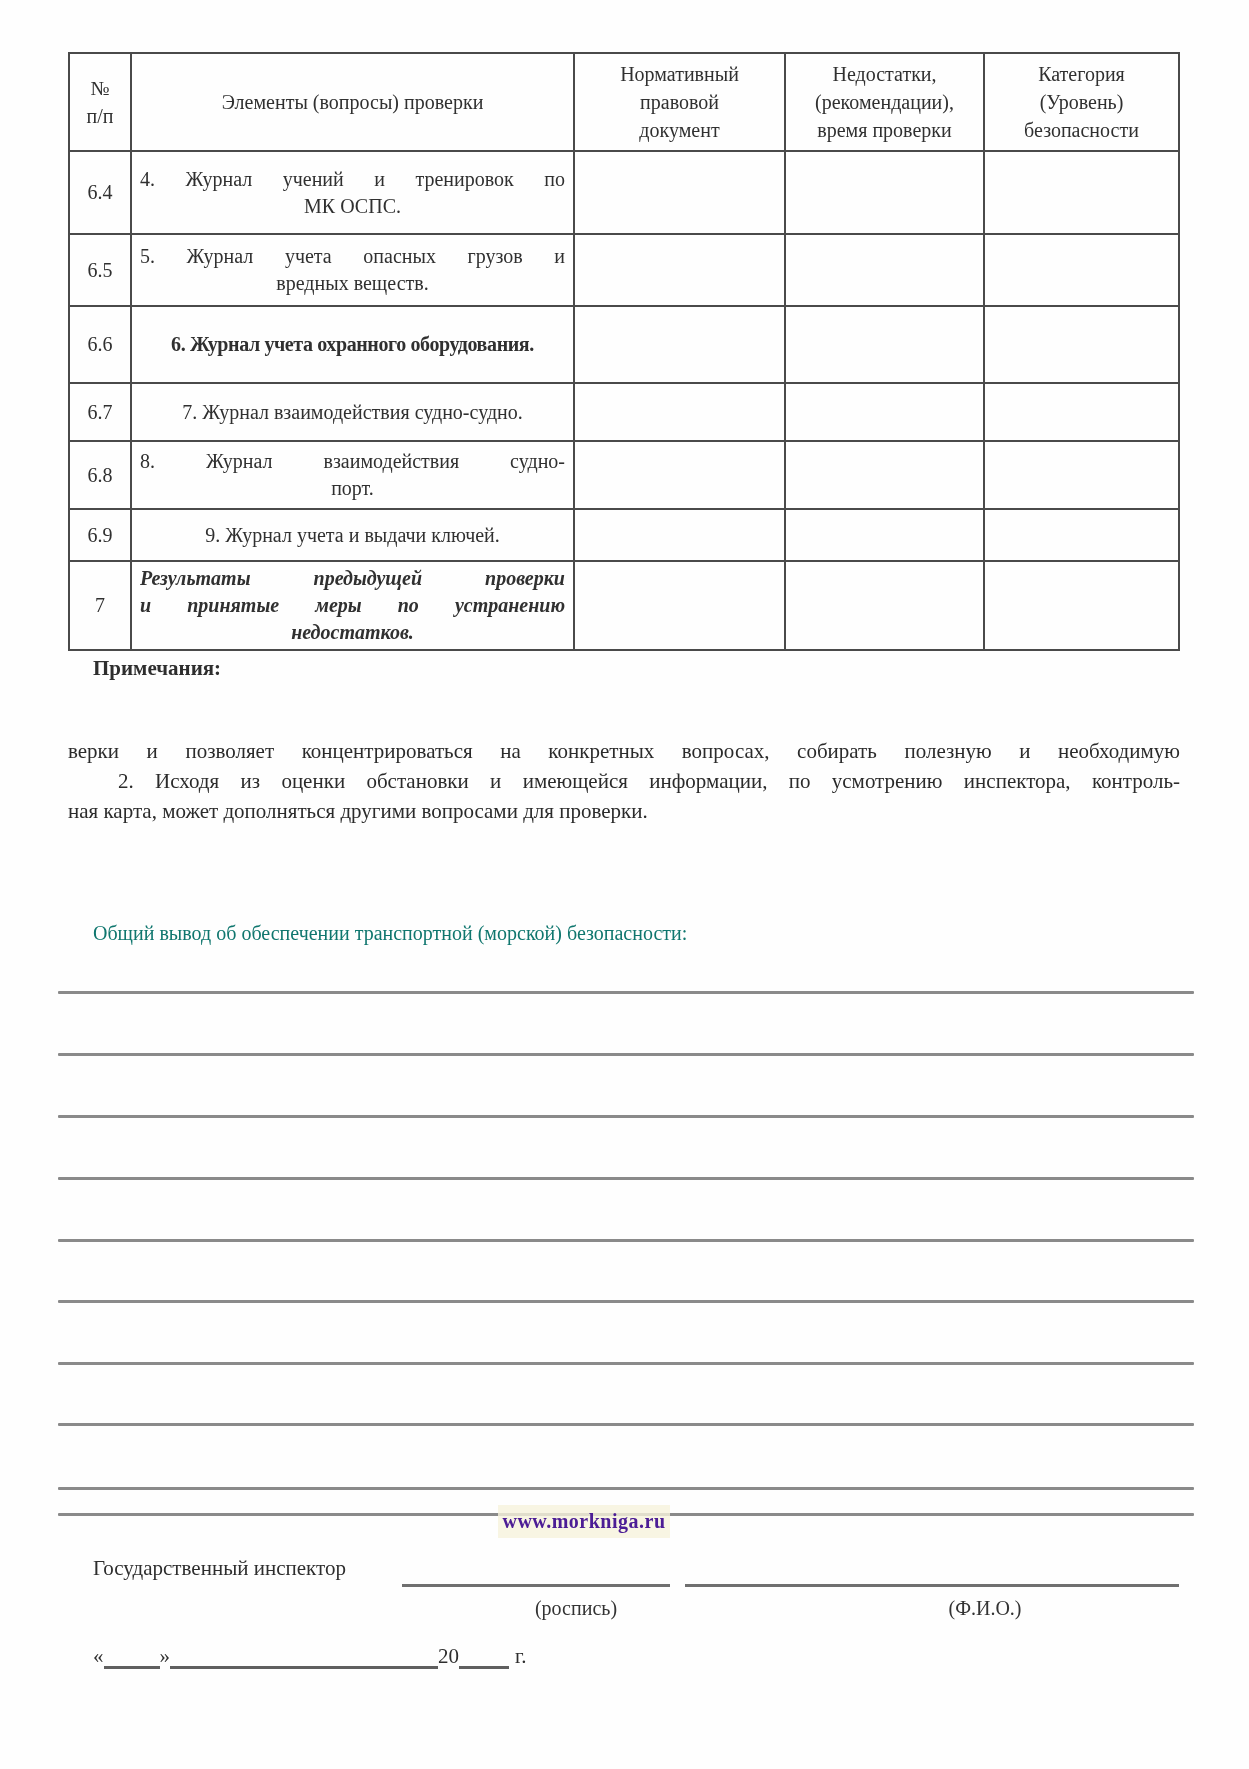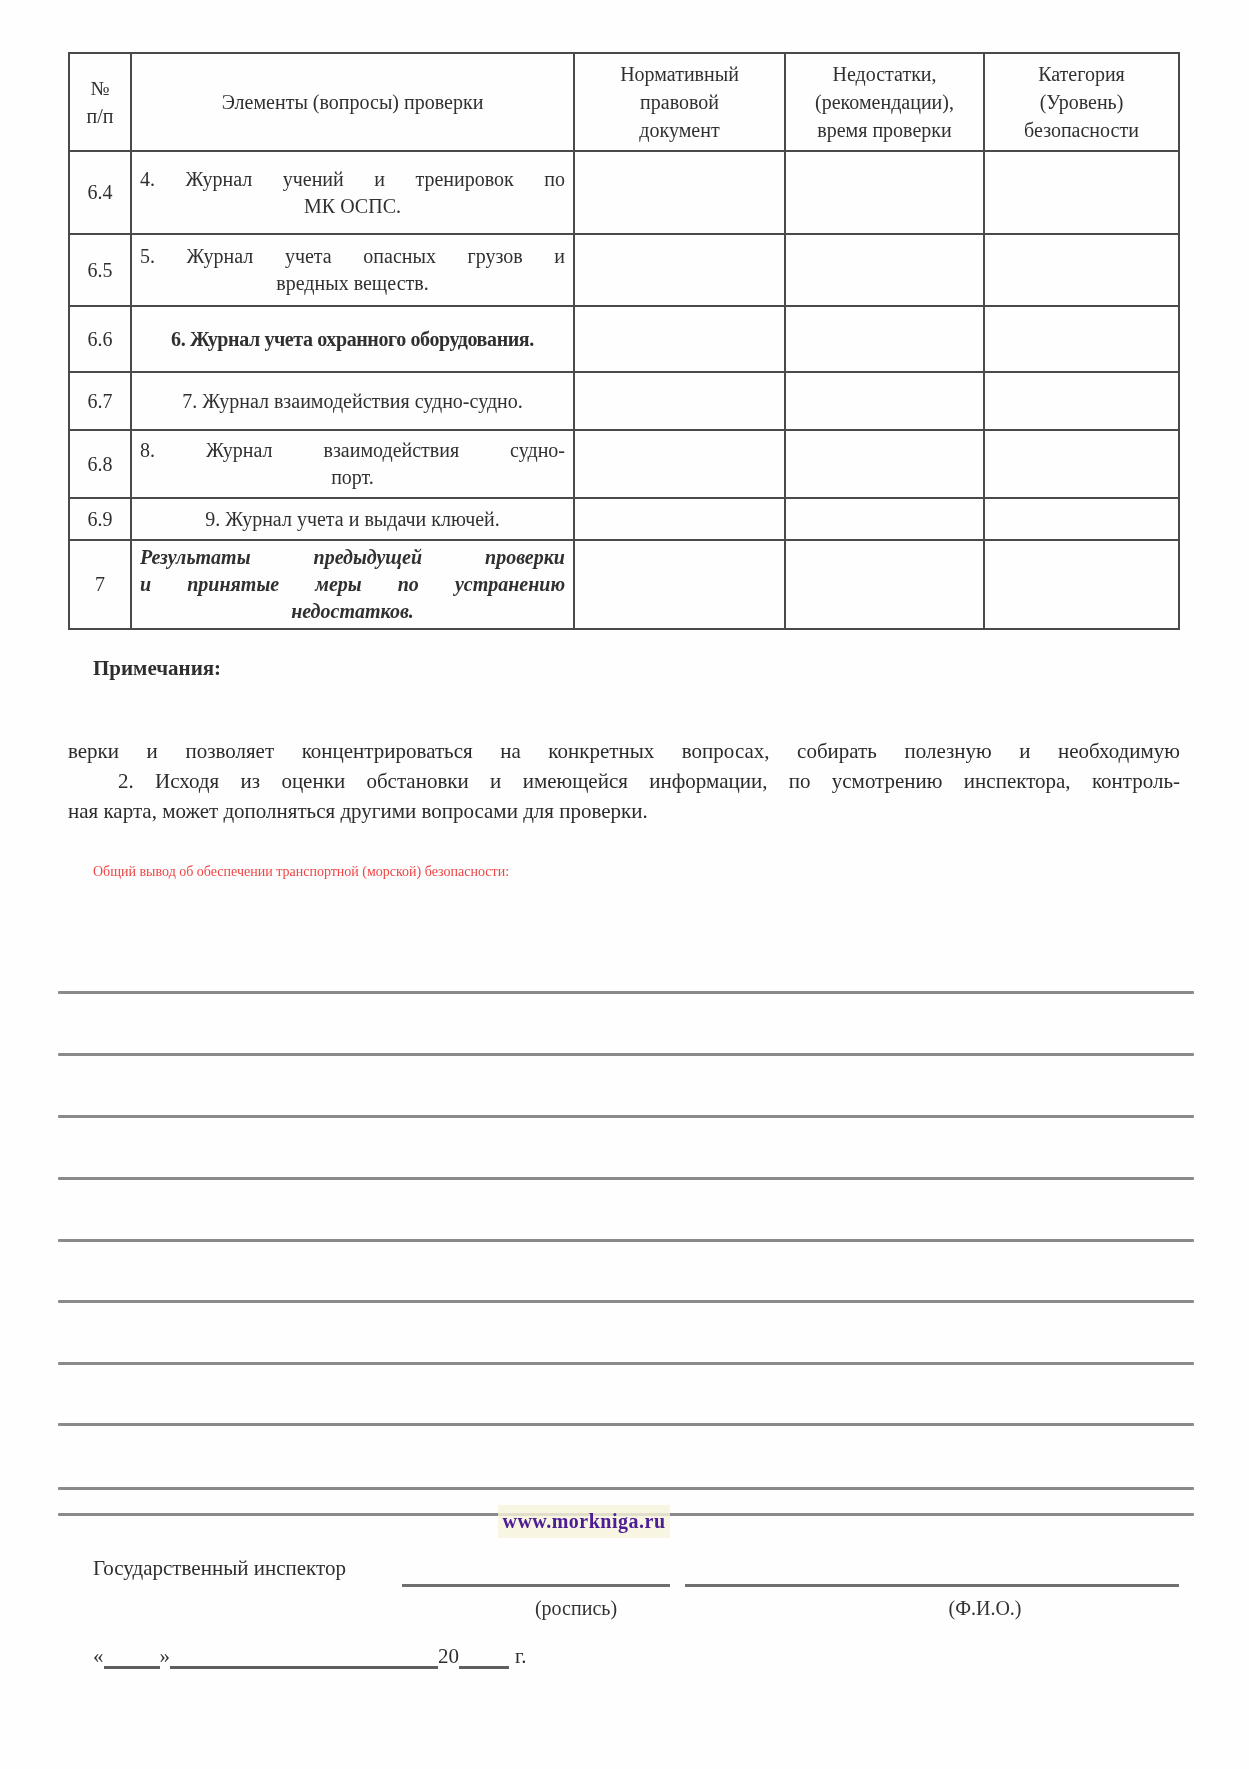--- a/index.html
+++ b/index.html
@@ -41,22 +41,22 @@
     font-size:21px;font-weight:bold;color:#2e2e2e;
   }
   .paras{
     position:absolute;left:68px;top:736px;width:1112px;
     font-size:21px;color:#2b2b2b;
   }
   .paras .pl{height:30px;line-height:30px;white-space:nowrap;}
   .paras .pl.jline{white-space:normal;}
   .pl.ind{padding-left:50px;}
   .conclusion{
-    position:absolute;left:93px;top:864px;
-    font-size:14px;color:#ef4444;
+    position:absolute;left:93px;top:922px;
+    font-size:20px;color:#0f766e;
   }
   
   .hline{
     position:absolute;left:58px;width:1136px;height:3px;
     background:#8a8a8a;border-radius:1px;
   }
   
   .wm-band{
     position:absolute;left:498px;top:1505px;width:172px;height:33px;
     display:flex;align-items:center;justify-content:center;
@@ -146,21 +146,21 @@
       <td class="num">6.5</td>
       <td class="q">
         <div class="jline">5. Журнал учета опасных грузов и</div>
         <div class="lline">вредных веществ.</div>
       </td>
       <td></td>
       <td></td>
       <td></td>
     </tr>
 
-    <tr class="b66" style="height:66px">
+    <tr class="b66" style="height:77px">
       <td class="num">6.6</td>
       <td class="q">
         <div class="lline">6. Журнал учета охранного оборудования.</div>
       </td>
       <td></td>
       <td></td>
       <td></td>
     </tr>
 
     <tr style="height:58px">
@@ -177,21 +177,21 @@
       <td class="num">6.8</td>
       <td class="q">
         <div class="jline">8. Журнал взаимодействия судно-</div>
         <div class="lline">порт.</div>
       </td>
       <td></td>
       <td></td>
       <td></td>
     </tr>
 
-    <tr style="height:42px">
+    <tr style="height:52px">
       <td class="num">6.9</td>
       <td class="q">
         <div class="lline">9. Журнал учета и выдачи ключей.</div>
       </td>
       <td></td>
       <td></td>
       <td></td>
     </tr>
 
     <tr class="b7" style="height:88px">

